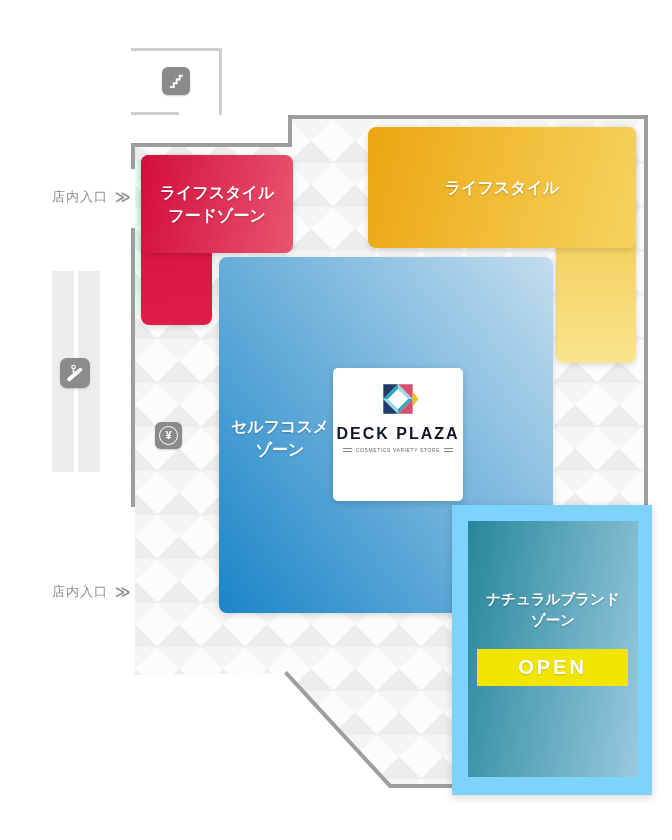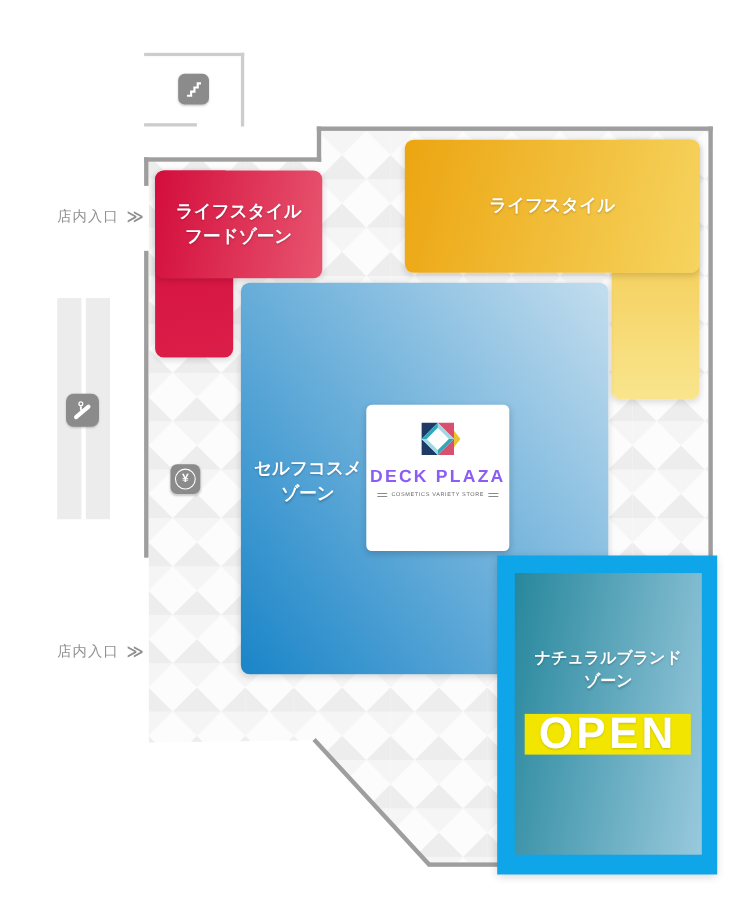--- a/index.html
+++ b/index.html
@@ -45,34 +45,34 @@
     background:linear-gradient(52deg,#1a85c8 0%,#c3ddee 100%);}
   .zone-cosme .zone-label{position:absolute;left:0;top:158px;width:122px;font-size:16px;}
 
   .zone-brand{left:466px;top:368px;width:169px;height:132px;border-radius:5px;
     background:linear-gradient(90deg,#1d4a80,#2f85c3);font-size:15px;}
 
   
   .store-card{left:333px;top:368px;width:130px;height:133px;background:#ffffff;
     border-radius:5px;box-shadow:0 2px 7px rgba(0,0,0,.18);
     display:flex;flex-direction:column;align-items:center;}
-  .store-name{margin-top:5px;font-size:16px;font-weight:700;letter-spacing:2px;color:#8b5cf6;white-space:nowrap;}
+  .store-name{margin-top:5px;font-size:16px;font-weight:700;letter-spacing:2px;color:#0f172a;white-space:nowrap;}
   .store-tagline-row{margin-top:4px;display:flex;align-items:center;gap:4px;}
   .store-tagline{font-size:5px;letter-spacing:.6px;color:#666;white-space:nowrap;}
   .tag-mark{width:9px;height:4px;
     background:repeating-linear-gradient(180deg,#8a8a8a 0 1px,transparent 1px 3px);}
 
   
-  .zone-natural-frame{left:452px;top:505px;width:200px;height:290px;background:#0ea5e9;
+  .zone-natural-frame{left:452px;top:505px;width:200px;height:290px;background:#7dd3fc;
     box-sizing:border-box;padding:16px 14px 18px 16px;box-shadow:0 2px 8px rgba(0,0,0,.18);}
   .zone-natural{position:relative;width:100%;height:100%;
     background:linear-gradient(100deg,#27879c,#99c9dd);}
   .zone-natural .zone-label{position:absolute;left:0;top:68px;width:100%;font-size:14.5px;}
   .open-banner{position:absolute;left:9px;right:10px;top:128px;height:37px;background:#f2e600;}
-  .open-text{color:#fff;font-weight:700;font-size:40px;letter-spacing:3px;
+  .open-text{color:#fff;font-weight:700;font-size:20px;letter-spacing:3px;
     text-shadow:0 1px 2px rgba(0,0,0,.18);}
 
   
   .escalator-shaft{left:52px;top:271px;width:48px;height:201px;background:#ececec;}
   .escalator-shaft::after{content:"";position:absolute;left:22px;top:0;width:4px;height:100%;background:#fff;}
   .facility-icon{background:#8b8b8b;border-radius:6px;display:flex;align-items:center;justify-content:center;
     box-shadow:0 1px 2px rgba(0,0,0,.2);}
   .icon-stairs{left:162px;top:67px;width:28px;height:28px;}
   .icon-escalator{left:60px;top:358px;width:30px;height:30px;border-radius:7px;}
   .icon-cash{left:155px;top:422px;width:27px;height:27px;}

